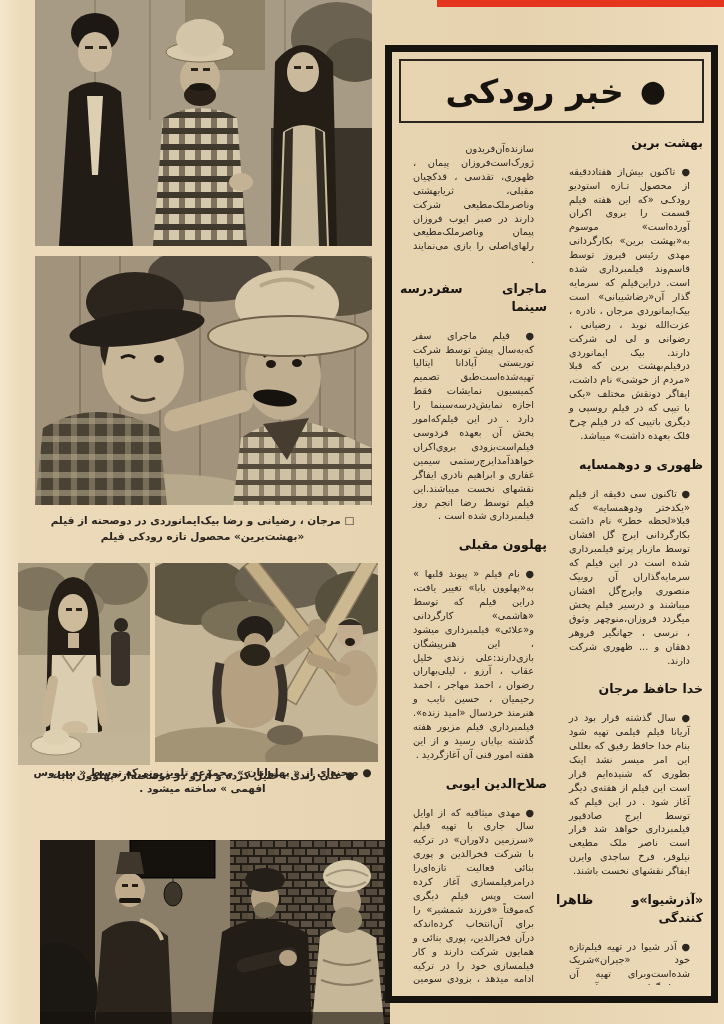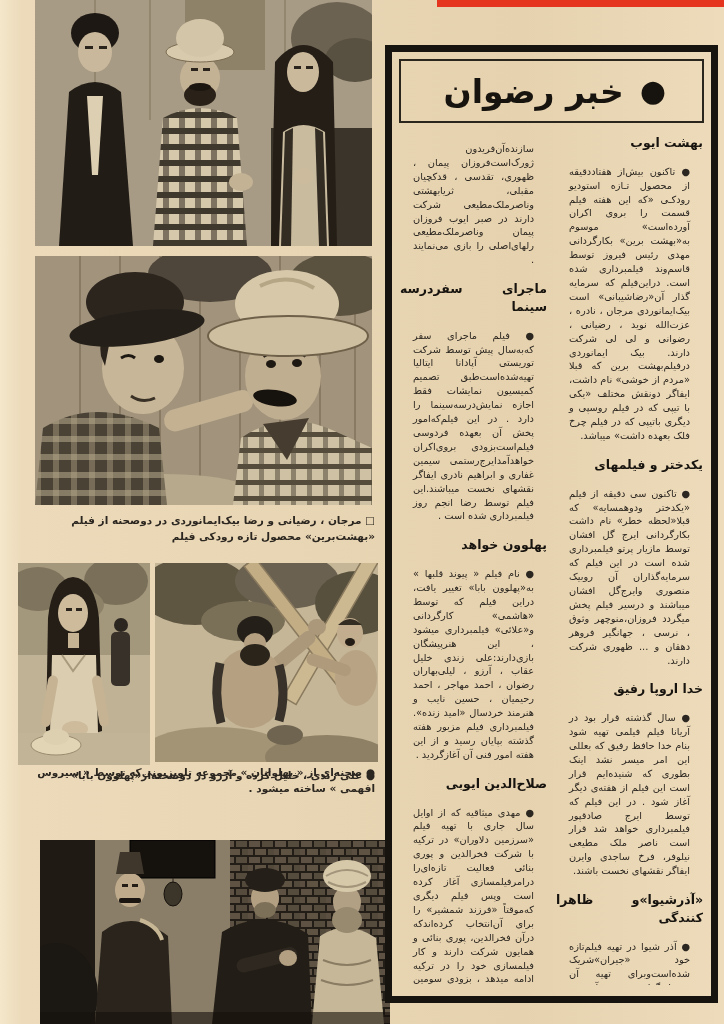--- a/index.html
+++ b/index.html
@@ -4,21 +4,21 @@
 <style>
   html,body{margin:0;padding:0;}
   #page{
     position:relative;width:724px;height:1024px;overflow:hidden;
     font-family:"DejaVu Sans",sans-serif;
     background:linear-gradient(90deg,#f4e7ca 0px,#ecdaba 22px,#e8d5b3 45%,#e6d2ae 72%,#eddbbb 100%);
   }
   .redbar{position:absolute;left:437px;top:0;width:287px;height:7px;background:#e5351f;}
   .photo{position:absolute;overflow:hidden;background:#a79b85;box-shadow:0 0 0 1px rgba(60,50,35,.35) inset;}
   .photo svg{display:block;width:100%;height:100%;}
-  .caption{position:absolute;direction:rtl;font-weight:bold;
+  .caption{position:absolute;direction:rtl;text-align:center;font-weight:bold;
     font-size:10.5px;line-height:1.55;color:#2b2620;}
   #frame{position:absolute;left:385px;top:45px;width:333px;height:958px;
     border:7px solid #17130e;box-sizing:border-box;overflow:hidden;}
   .masthead{margin:7px 7px 5px;border:2px solid #2a251d;height:60px;
     display:flex;align-items:center;direction:rtl;padding-right:36px;gap:16px;}
   .masthead .dot{font-size:30px;line-height:1;color:#17130e;}
   .masthead .title{font-size:33px;font-weight:bold;color:#17130e;letter-spacing:1px;}
   .cols{display:flex;direction:rtl;gap:9px;padding:1px 8px 0;height:calc(100% - 88px);overflow:hidden;}
   .col{flex:1;font-size:9.8px;line-height:1.42;text-align:justify;color:#2b2620;}
   .sec h3{font-size:12.5px;margin:5px 0 2px;color:#17130e;}
@@ -252,56 +252,56 @@
       <ellipse cx="307" cy="80" rx="15" ry="13" fill="#978a6f"></ellipse>
       <ellipse cx="307" cy="36" rx="24" ry="16" fill="#d6c9aa"></ellipse>
       <path d="M286 36 q21 -12 42 0 M288 42 q19 10 38 0" stroke="#a2957a" stroke-width="2" fill="none"></path>
       <rect y="172" width="350" height="12" fill="#15110c" opacity=".6"></rect>
     </svg>
   </div>
 
   <div id="frame">
     <div class="masthead">
       <span class="dot">●</span>
-      <span class="title">خبر رضوان</span>
+      <span class="title">خبر رودکی</span>
     </div>
     <div class="cols">
 
       <div class="col">
         <div class="sec">
-          <h3>بهشت ایوب</h3>
+          <h3>بهشت برین</h3>
           <p>● تاکنون بیش‌از هفتاددقیقه از محصول تـازه استودیو رودکـی «که این هفته فیلم قسمت را بروی اکران آورده‌است» موسوم به«بهشت برین» بکارگردانی مهدی رئیس فیروز توسط قاسم‌وند فیلمبرداری شده است. دراین‌فیلم که سرمایه گذار آن«رضاشیبانی» است بیک‌ایمانوردی مرجان ، نادره ، عزت‌الله نوید ، رضیانی ، رضوانی و لی لی شرکت دارند. بیک ایمانوردی درفیلم‌بهشت برین که قبلا «مردم از خوشی» نام داشت، ایفاگر دونقش مختلف «یکی با تیپی که در فیلم روسپی و دیگری باتیپی که در فیلم چرخ فلک بعهده داشت» میباشد.</p>
         </div>
         <div class="sec">
-          <h3>یکدختر و فیلمهای</h3>
+          <h3>ظهوری و دوهمسایه</h3>
           <p>● تاکنون سی دقیقه از فیلم «یکدختر ودوهمسایه» که قبلا«لحظه خطر» نام داشت بکارگردانی ایرج گل افشان توسط مازیار پرتو فیلمبرداری شده است در این فیلم که سرمایه‌گذاران آن روبیک منصوری وایرج‌گل افشان میباشند و درسیر فیلم پخش میگردد فروزان،منوچهر وثوق ، نرسی ، جهانگیر فروهر دهقان و ... ظهوری شرکت دارند.</p>
         </div>
         <div class="sec">
-          <h3>خدا اروپا رفیق</h3>
+          <h3>خدا حافظ مرجان</h3>
           <p>● سال گذشته قرار بود در آریانا فیلم فیلمی تهیه شود بنام خدا حافظ رفیق که بعللی این امر میسر نشد اینک بطوری که شنیده‌ایم قرار است این فیلم از هفته‌ی دیگر آغاز شود . در این فیلم که توسط ایرج صادقپور فیلمبرداری خواهد شد قرار است ناصر ملک مطیعی نیلوفر، فرخ ساجدی وایرن ایفاگر نقشهای نخست باشند.</p>
         </div>
         <div class="sec">
           <h3>«آذرشیوا»و ظاهرا کنندگی</h3>
           <p>● آذر شیوا در تهیه فیلم‌تازه خود «جیران»شریک شده‌است‌وبرای تهیه آن سرمایه‌گذاری نموده‌آذر . ضمناً درموردکارگردانی این فیلم به منوچهر قاسمی که ظاهراً این امر را بعهده‌دارد دراهتمائی‌های‌لازم خواهدنمود. بجز آذرشیواکه‌ایفاگر نقش جیران در این فیلم میباشد جمشید مشایخی ، شجاع زاده ، شیر اندامی ، اسداله‌یکتا و..نیز در آن شرکت دارند .</p>
         </div>
 
       </div>
 
       <div class="col">
         <div class="cont">
           <p>سازنده‌آن‌فریدون ژورک‌است‌فروزان پیمان ، ظهوری، تقدسی ، قدکچیان مقبلی، ثریابهشتی وناصرملک‌مطیعی شرکت دارند در صبر ایوب فروزان پیمان وناصرملک‌مطیعی رلهای‌اصلی را بازی می‌نمایند .</p>
         </div>
         <div class="sec">
           <h3>ماجرای سفردرسه سینما</h3>
           <p>● فیلم ماجرای سفر که‌به‌سال پیش توسط شرکت توریستی آپادانا ایتالیا تهیه‌شده‌است‌طبق تصمیم کمیسیون نمایشات فقط اجازه نمایش‌درسه‌سینما را دارد . در این فیلم‌که‌امور پخش آن بعهده فردوسی فیلم‌است‌بزودی بروی‌اکران خواهدآمدایرج‌رستمی سیمین غفاری و ابراهیم نادری ایفاگر نقشهای نخست میباشند.این فیلم توسط رضا انجم روز فیلمبرداری شده است .</p>
         </div>
         <div class="sec">
         </div>
         <div class="sec">
-          <h3>پهلوون خواهد</h3>
+          <h3>پهلوون مقبلی</h3>
           <p>● نام فیلم « پیوند قلبها » به«پهلوون بابا» تغییر یافت، دراین فیلم که توسط «هاشمی» کارگردانی و«علائی» فیلمبرداری میشود ، این هنرپیشگان بازی‌دارند:علی زندی خلیل عقاب ، آرزو ، لیلی‌بهاران رضوان ، احمد مهاجر ، احمد رحیمیان ، حسین نایب و هنرمند خردسال «امید زنده». فیلمبرداری فیلم مزبور هفته گذشته بپایان رسید و از این هفته امور فنی آن آغازگردید .</p>
         </div>
         <div class="sec">
           <h3>صلاح‌الدین ایوبی</h3>
           <p>● مهدی میثاقیه که از اوایل سال جاری با تهیه فیلم «سرزمین دلاوران» در ترکیه با شرکت فخرالدین و پوری بنائی فعالیت تازه‌ای‌را درامرفیلمسازی آغاز کرده است وپس فیلم دیگری که‌موقتاً «فرزند شمشیر» را برای آن‌انتخاب کرده‌اندکه درآن فخرالدین، پوری بنائی و همایون شرکت دارند و کار فیلمسازی خود را در ترکیه ادامه میدهد ، بزودی سومین فیلم او در ترکیه بنام «صلاح الدین ایوبی» جلوی دوربین خواهد رفت . در این فیلم سینما سکوب رنگی قرار است فخرالدین، کتایون و باحتمال قوی ناصر ملک مطیعی شرکت نمایند</p>
         </div>
       </div>
 
     </div>
   </div>

